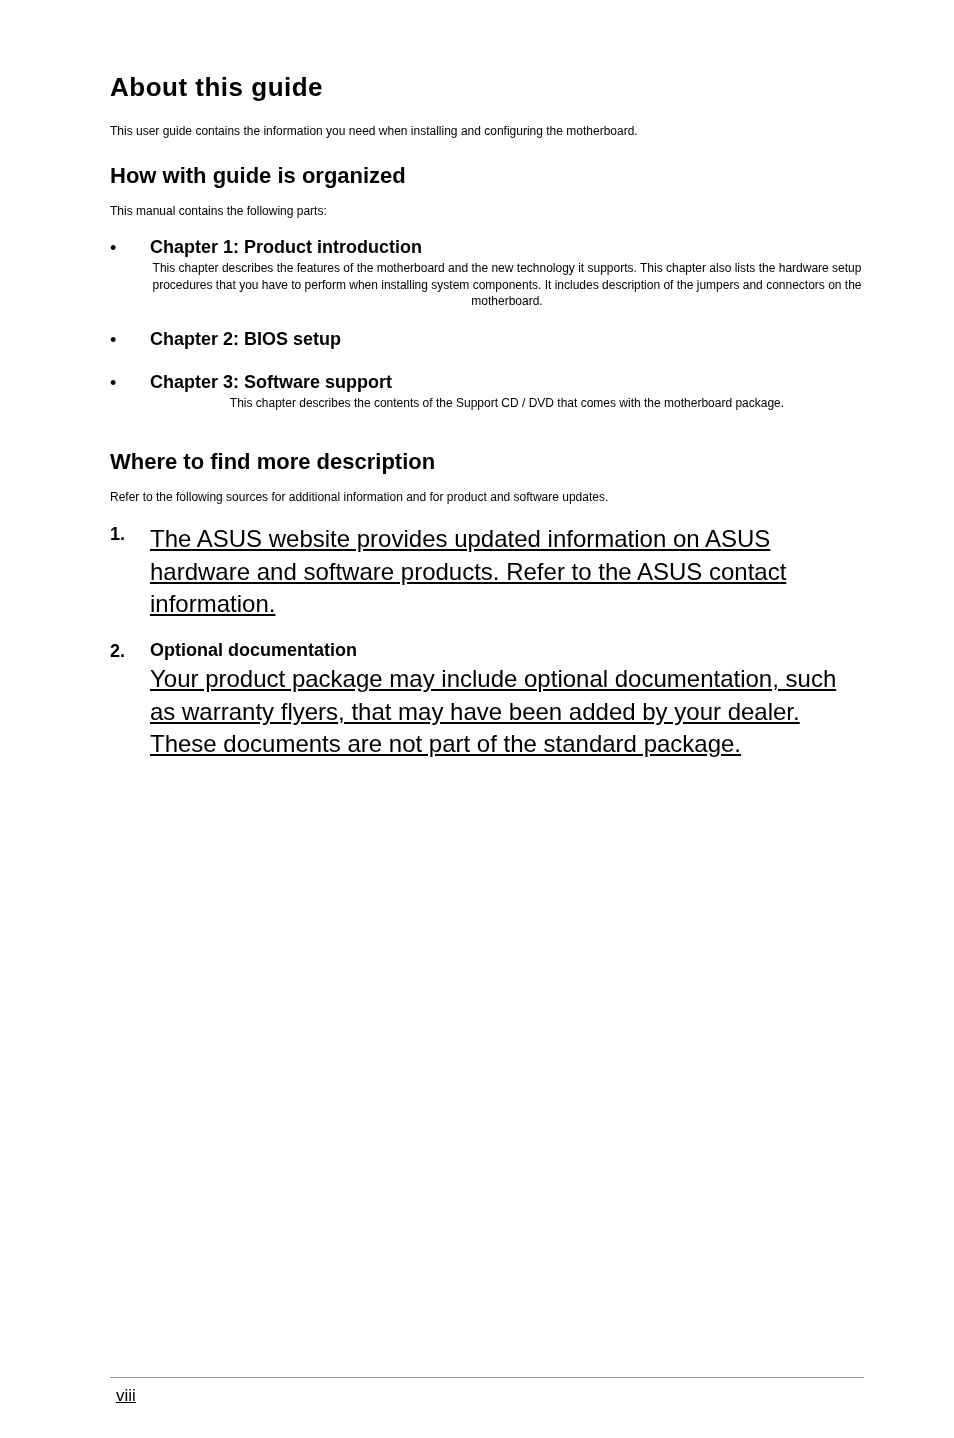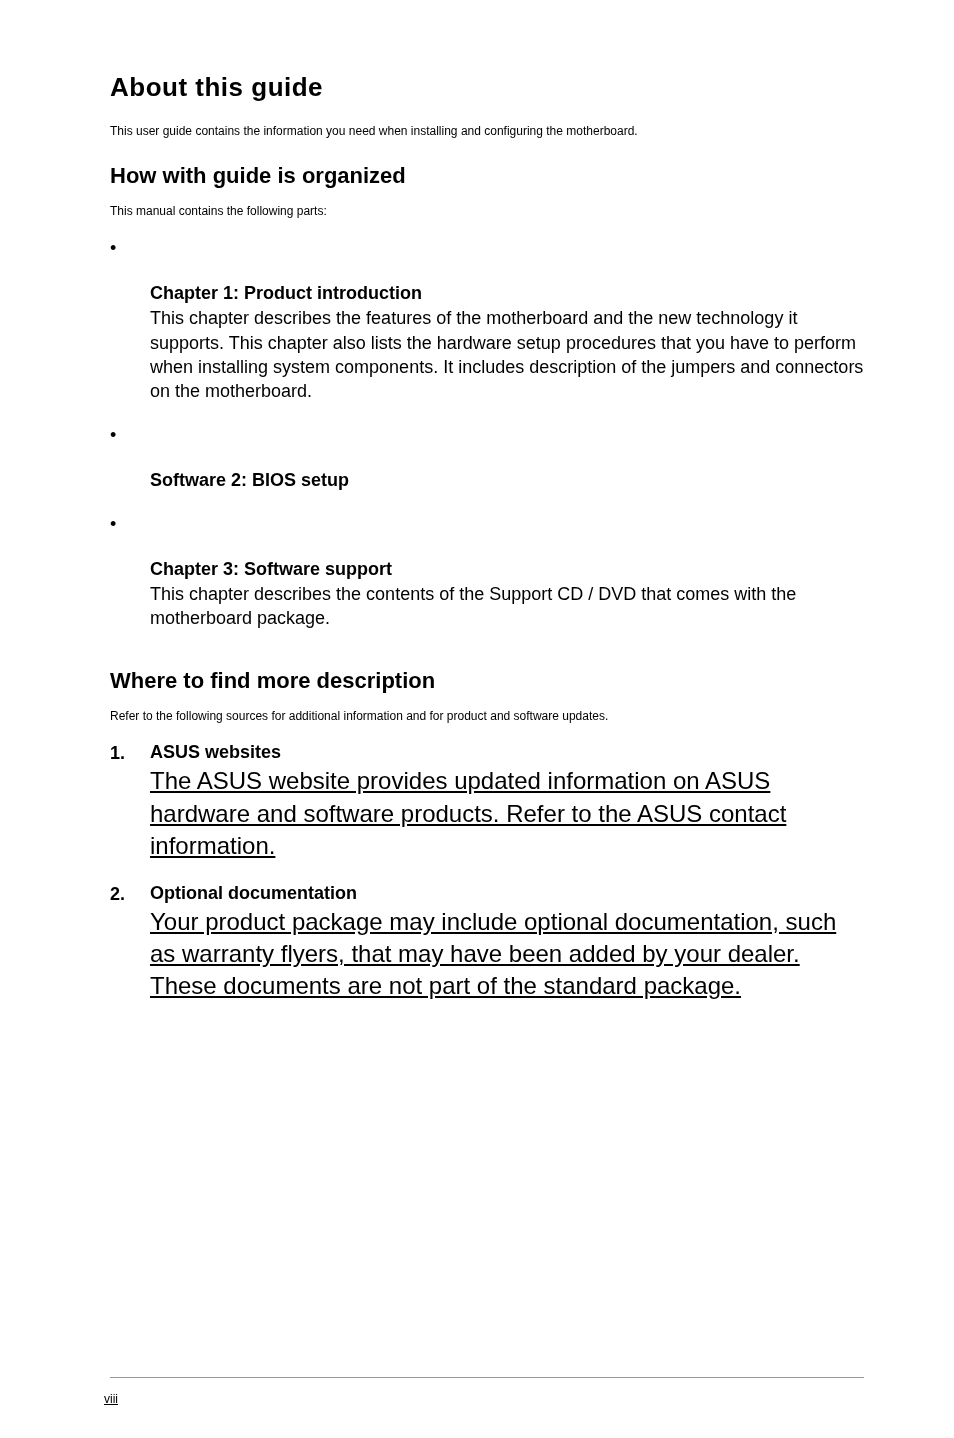--- a/index.html
+++ b/index.html
@@ -46,30 +46,30 @@
       margin-bottom: 20px;
     }
     .bullet-marker {
       width: 40px;
       flex-shrink: 0;
       font-size: 18px;
       padding-top: 1px;
     }
     .bullet-content {
       flex: 1;
-      margin-top: 46px;
     }
     .bullet-title {
       font-size: 18px;
       font-weight: bold;
       margin-bottom: 2px;
     }
     .bullet-body {
-      font-size: 18px;
+      font-size: 12px;
       line-height: 1.35;
+      text-align: center;
     }
     .numbered-list {
       list-style: none;
       margin-bottom: 30px;
     }
     .numbered-item {
       display: flex;
       margin-bottom: 20px;
     }
     .numbered-marker {
@@ -95,22 +95,22 @@
     .footer-rule {
       position: absolute;
       bottom: 60px;
       left: 110px;
       right: 90px;
       border-top: 1px solid #999;
     }
     .page-number {
       position: absolute;
       bottom: 32px;
-      left: 104px;
-      font-size: 12px;
+      left: 116px;
+      font-size: 17px;
       text-decoration: underline;
     }
     .spacer-top {
       height: 8px;
     }
   </style>
 </head>
 <body>
 
 <h1 class="title">About this guide</h1>
@@ -125,21 +125,21 @@
   <li class="bullet-item">
     <div class="bullet-marker">•</div>
     <div class="bullet-content">
       <div class="bullet-title">Chapter 1: Product introduction</div>
       <div class="bullet-body">This chapter describes the features of the motherboard and the new technology it supports. This chapter also lists the hardware setup procedures that you have to perform when installing system components. It includes description of the jumpers and connectors on the motherboard.</div>
     </div>
   </li>
   <li class="bullet-item">
     <div class="bullet-marker">•</div>
     <div class="bullet-content">
-      <div class="bullet-title">Software 2: BIOS setup</div>
+      <div class="bullet-title">Chapter 2: BIOS setup</div>
     </div>
   </li>
   <li class="bullet-item">
     <div class="bullet-marker">•</div>
     <div class="bullet-content">
       <div class="bullet-title">Chapter 3: Software support</div>
       <div class="bullet-body">This chapter describes the contents of the Support CD / DVD that comes with the motherboard package.</div>
     </div>
   </li>
 </ul>
@@ -147,21 +147,20 @@
 <div class="spacer-top"></div>
 
 <h2 class="section-heading">Where to find more description</h2>
 
 <p class="section-intro">Refer to the following sources for additional information and for product and software updates.</p>
 
 <ol class="numbered-list">
   <li class="numbered-item">
     <div class="numbered-marker">1.</div>
     <div class="numbered-content">
-      <div class="numbered-title">ASUS websites</div>
       <div class="numbered-body">The ASUS website provides updated information on ASUS hardware and software products. Refer to the ASUS contact information.</div>
     </div>
   </li>
   <li class="numbered-item">
     <div class="numbered-marker">2.</div>
     <div class="numbered-content">
       <div class="numbered-title">Optional documentation</div>
       <div class="numbered-body">Your product package may include optional documentation, such as warranty flyers, that may have been added by your dealer. These documents are not part of the standard package.</div>
     </div>
   </li>

